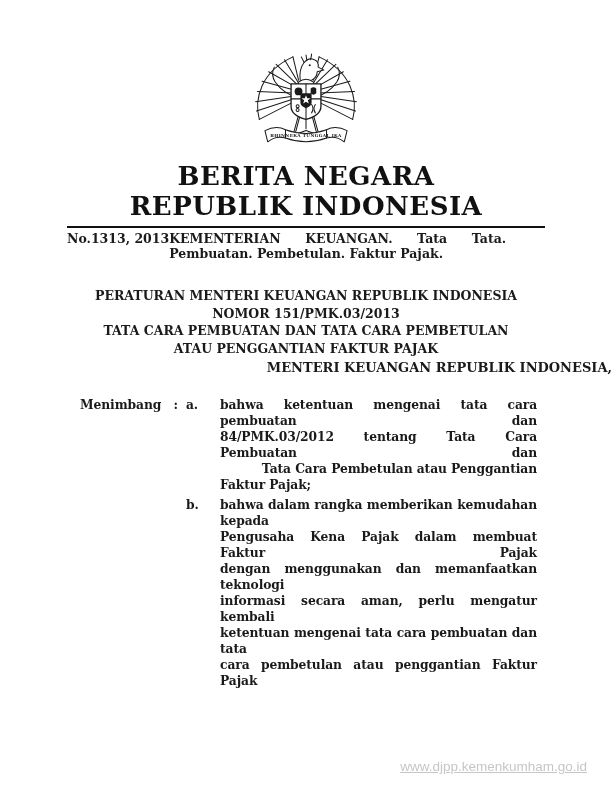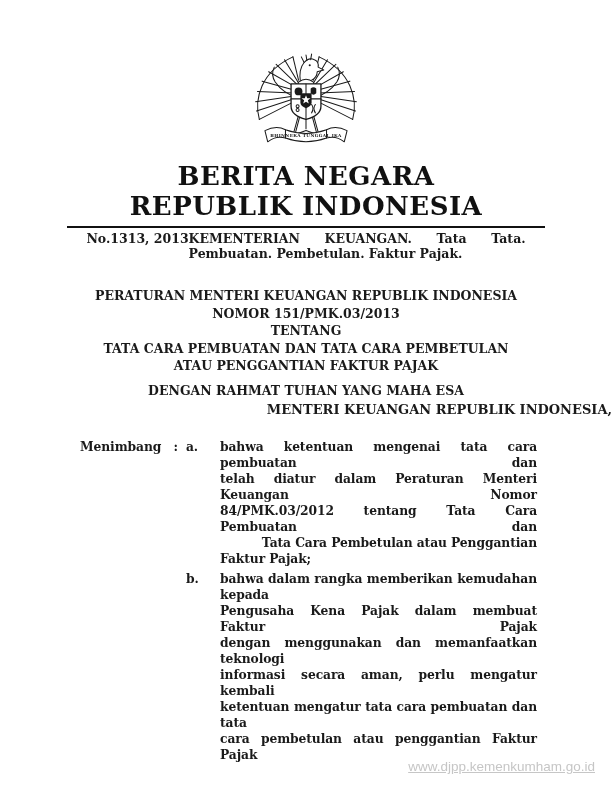--- a/index.html
+++ b/index.html
@@ -28,21 +28,21 @@
   .rule{
     width:478px;
     margin:5px auto 0 auto;
     border-top:2.2px solid #111;
   }
   
   .header-row{
     width:478px;
     margin:3px auto 0 auto;
     display:flex;
-    justify-content:center;
+    justify-content:flex-start;
     align-items:flex-start;
     font-size:12.5px;
     line-height:15px;
   }
   .header-number{white-space:nowrap;}
   .header-subject{width:337px;}
   .jline{text-align:justify;text-align-last:justify;}
   .jline.plain{text-align:left;text-align-last:left;}
   
   .reg-title{
@@ -69,21 +69,21 @@
     padding-right:0;
   }
   .items-col{display:flex;flex-direction:column;gap:4.5px;}
   .item{display:grid;grid-template-columns:42px 1fr;}
   .item-marker{padding-left:8px;}
   .bline{text-align:justify;text-align-last:justify;}
   .bline.lastline{text-align:right;text-align-last:left;}
   
   .watermark{
     position:absolute;
-    top:759px;right:17px;
+    top:759px;right:25px;
     font-family:"Liberation Sans", sans-serif;
     font-weight:normal;
     font-size:13.5px;
     color:#c6c6c6;
     text-decoration:underline;
   }
   
   .emblem-svg{display:block;}
 </style>
 </head>
@@ -166,50 +166,47 @@
     <div class="header-number">No.1313, 2013</div>
     <div class="header-subject" id="subject-lines">
         <div class="jline">KEMENTERIAN KEUANGAN. Tata Tata.</div>
         <div class="jline plain">Pembuatan. Pembetulan. Faktur Pajak.</div>
       </div>
   </div>
 
   <div class="reg-title" id="reg-title-lines">
       <div>PERATURAN MENTERI KEUANGAN REPUBLIK INDONESIA</div>
       <div>NOMOR 151/PMK.03/2013</div>
-      <div>TENTANG</div>
       <div>TATA CARA PEMBUATAN DAN TATA CARA PEMBETULAN</div>
       <div>ATAU PENGGANTIAN FAKTUR PAJAK</div>
     </div>
-  <div class="invocation">DENGAN RAHMAT TUHAN YANG MAHA ESA</div>
   <div class="authority">MENTERI KEUANGAN REPUBLIK INDONESIA,</div>
 
   <div class="consider">
     <div class="consider-label">
       <span>Menimbang</span>
       <span>:</span>
     </div>
     <div class="items-col" id="consider-items">
         <div class="item">
           <div class="item-marker">a.</div>
           <div>
             <div class="bline">bahwa ketentuan mengenai tata cara pembuatan dan</div>
-            <div class="bline">telah diatur dalam Peraturan Menteri Keuangan Nomor</div>
             <div class="bline">84/PMK.03/2012 tentang Tata Cara Pembuatan dan</div>
             <div class="bline lastline">Tata Cara Pembetulan atau Penggantian Faktur Pajak;</div>
           </div>
         </div>
         <div class="item">
           <div class="item-marker">b.</div>
           <div>
             <div class="bline">bahwa dalam rangka memberikan kemudahan kepada</div>
             <div class="bline">Pengusaha Kena Pajak dalam membuat Faktur Pajak</div>
             <div class="bline">dengan menggunakan dan memanfaatkan teknologi</div>
             <div class="bline">informasi secara aman, perlu mengatur kembali</div>
-            <div class="bline">ketentuan mengatur tata cara pembuatan dan tata</div>
+            <div class="bline">ketentuan mengenai tata cara pembuatan dan tata</div>
             <div class="bline">cara pembetulan atau penggantian Faktur Pajak</div>
           </div>
         </div>
       </div>
   </div>
 
   <div class="watermark">www.djpp.kemenkumham.go.id</div>
 
 </div>
 

